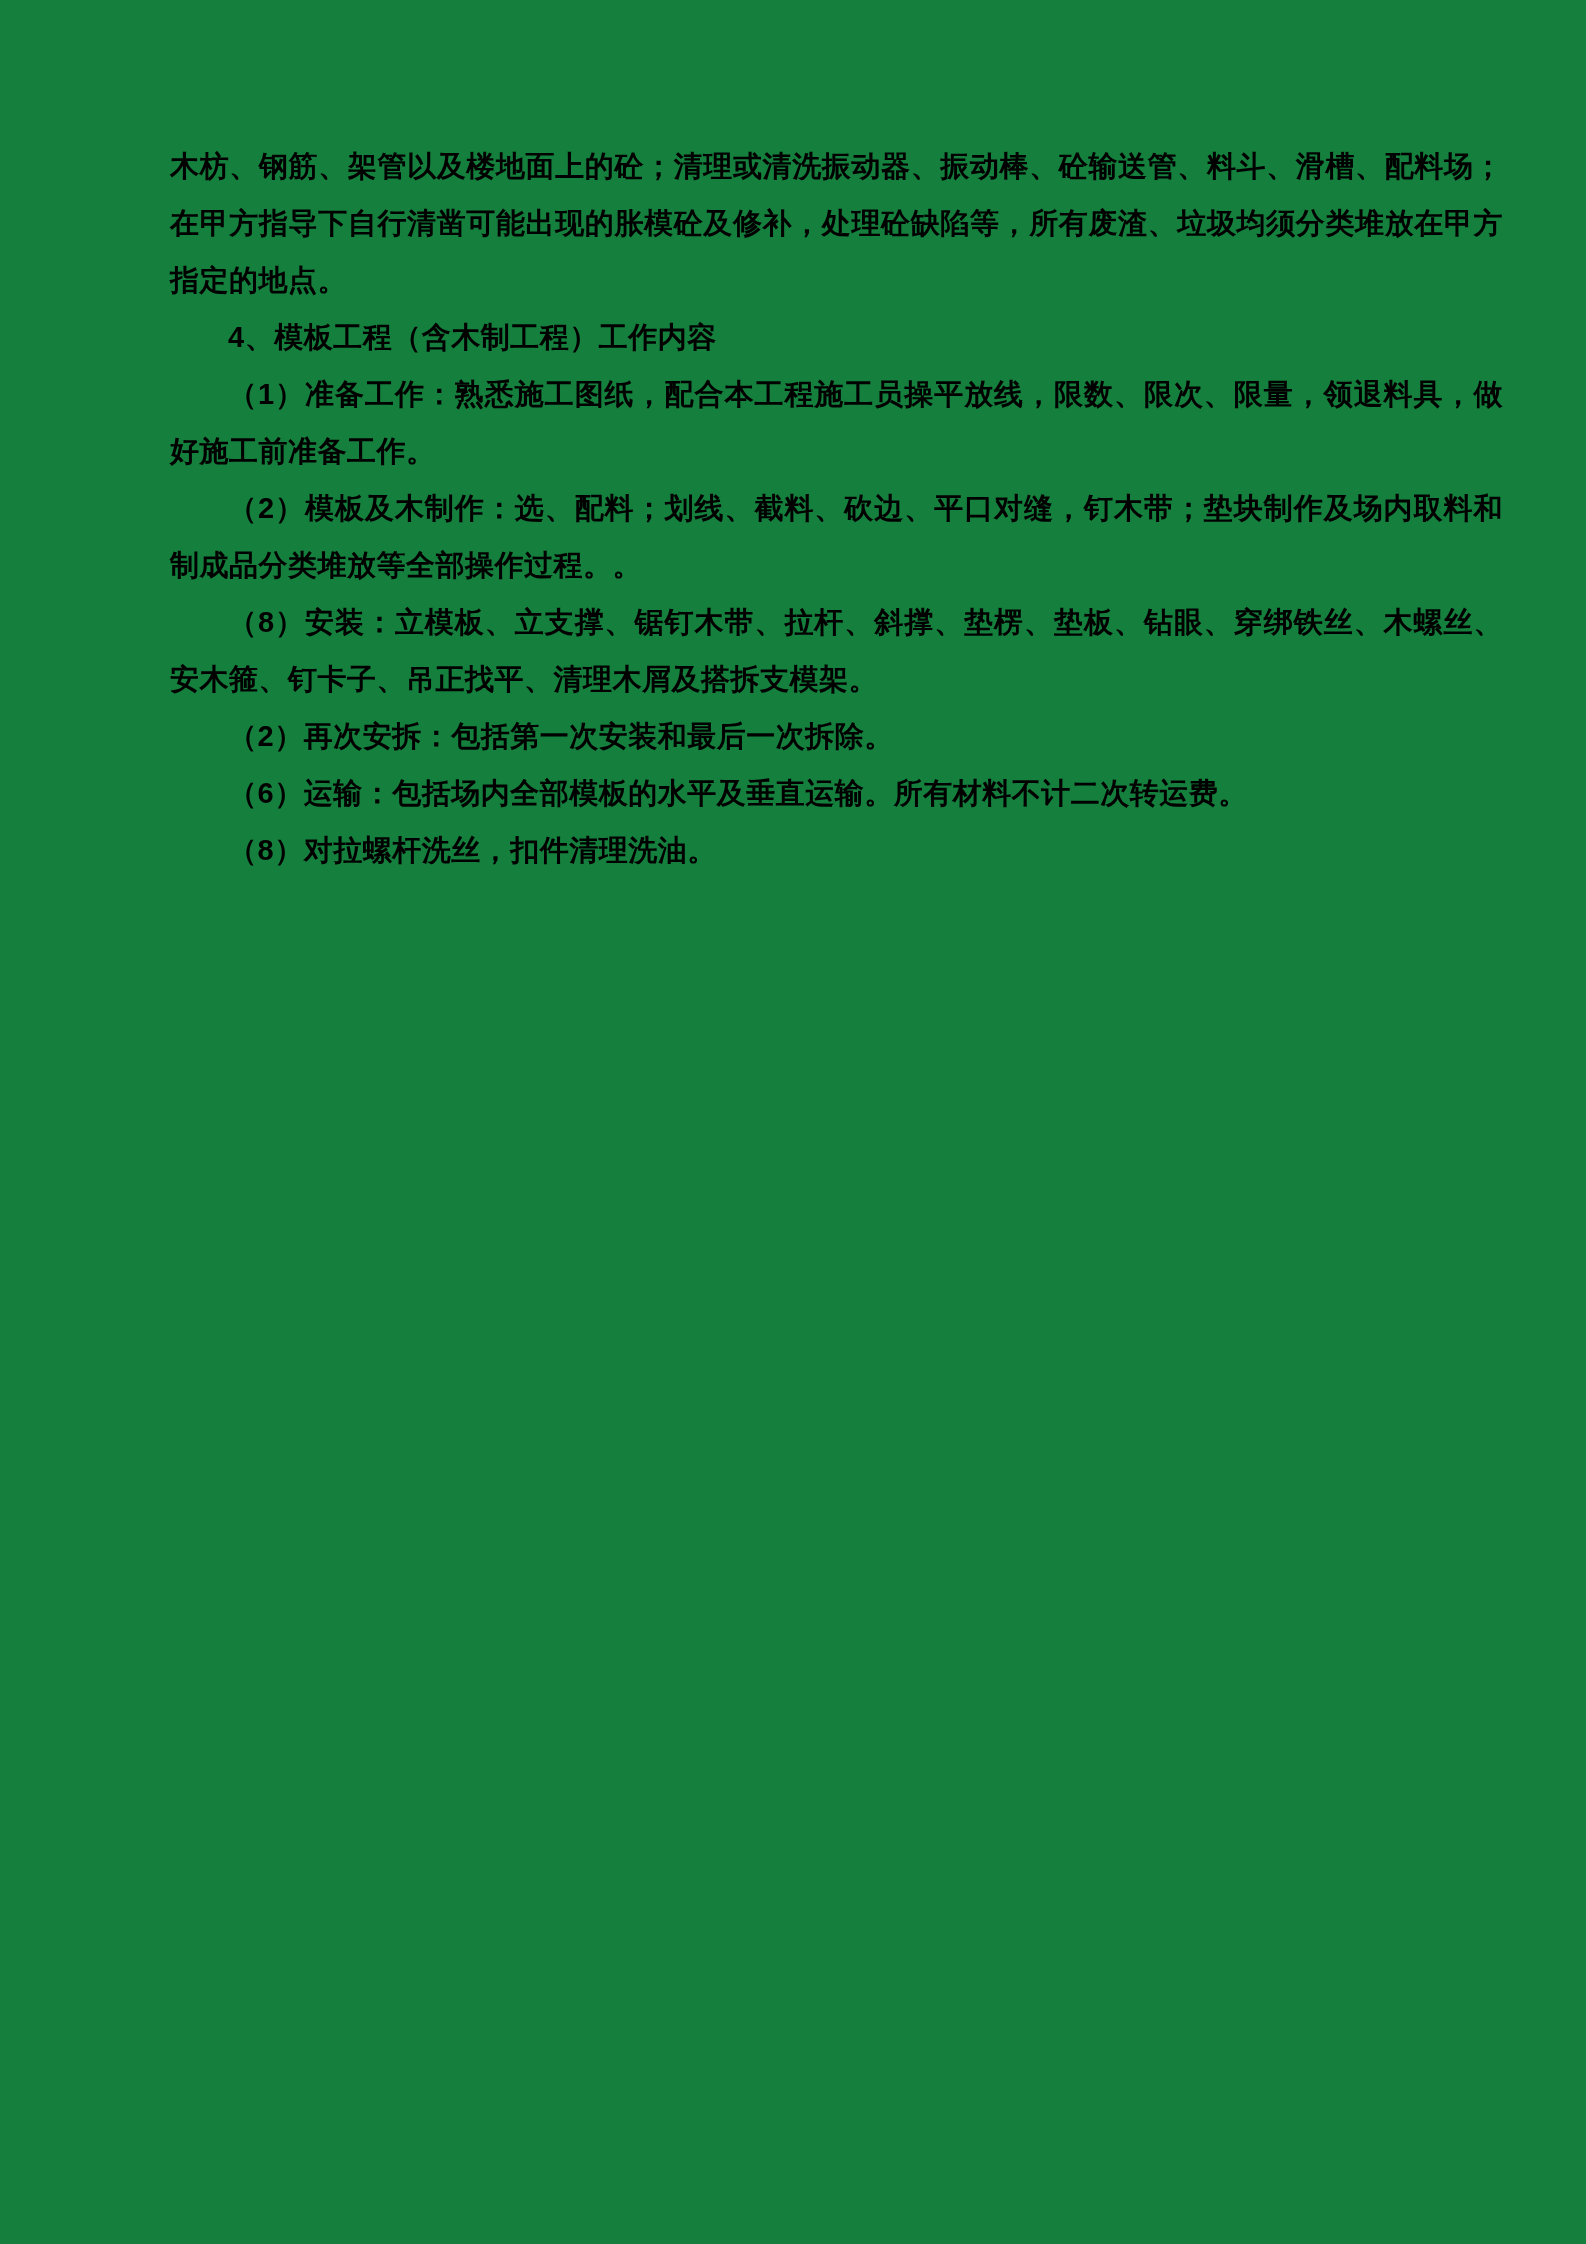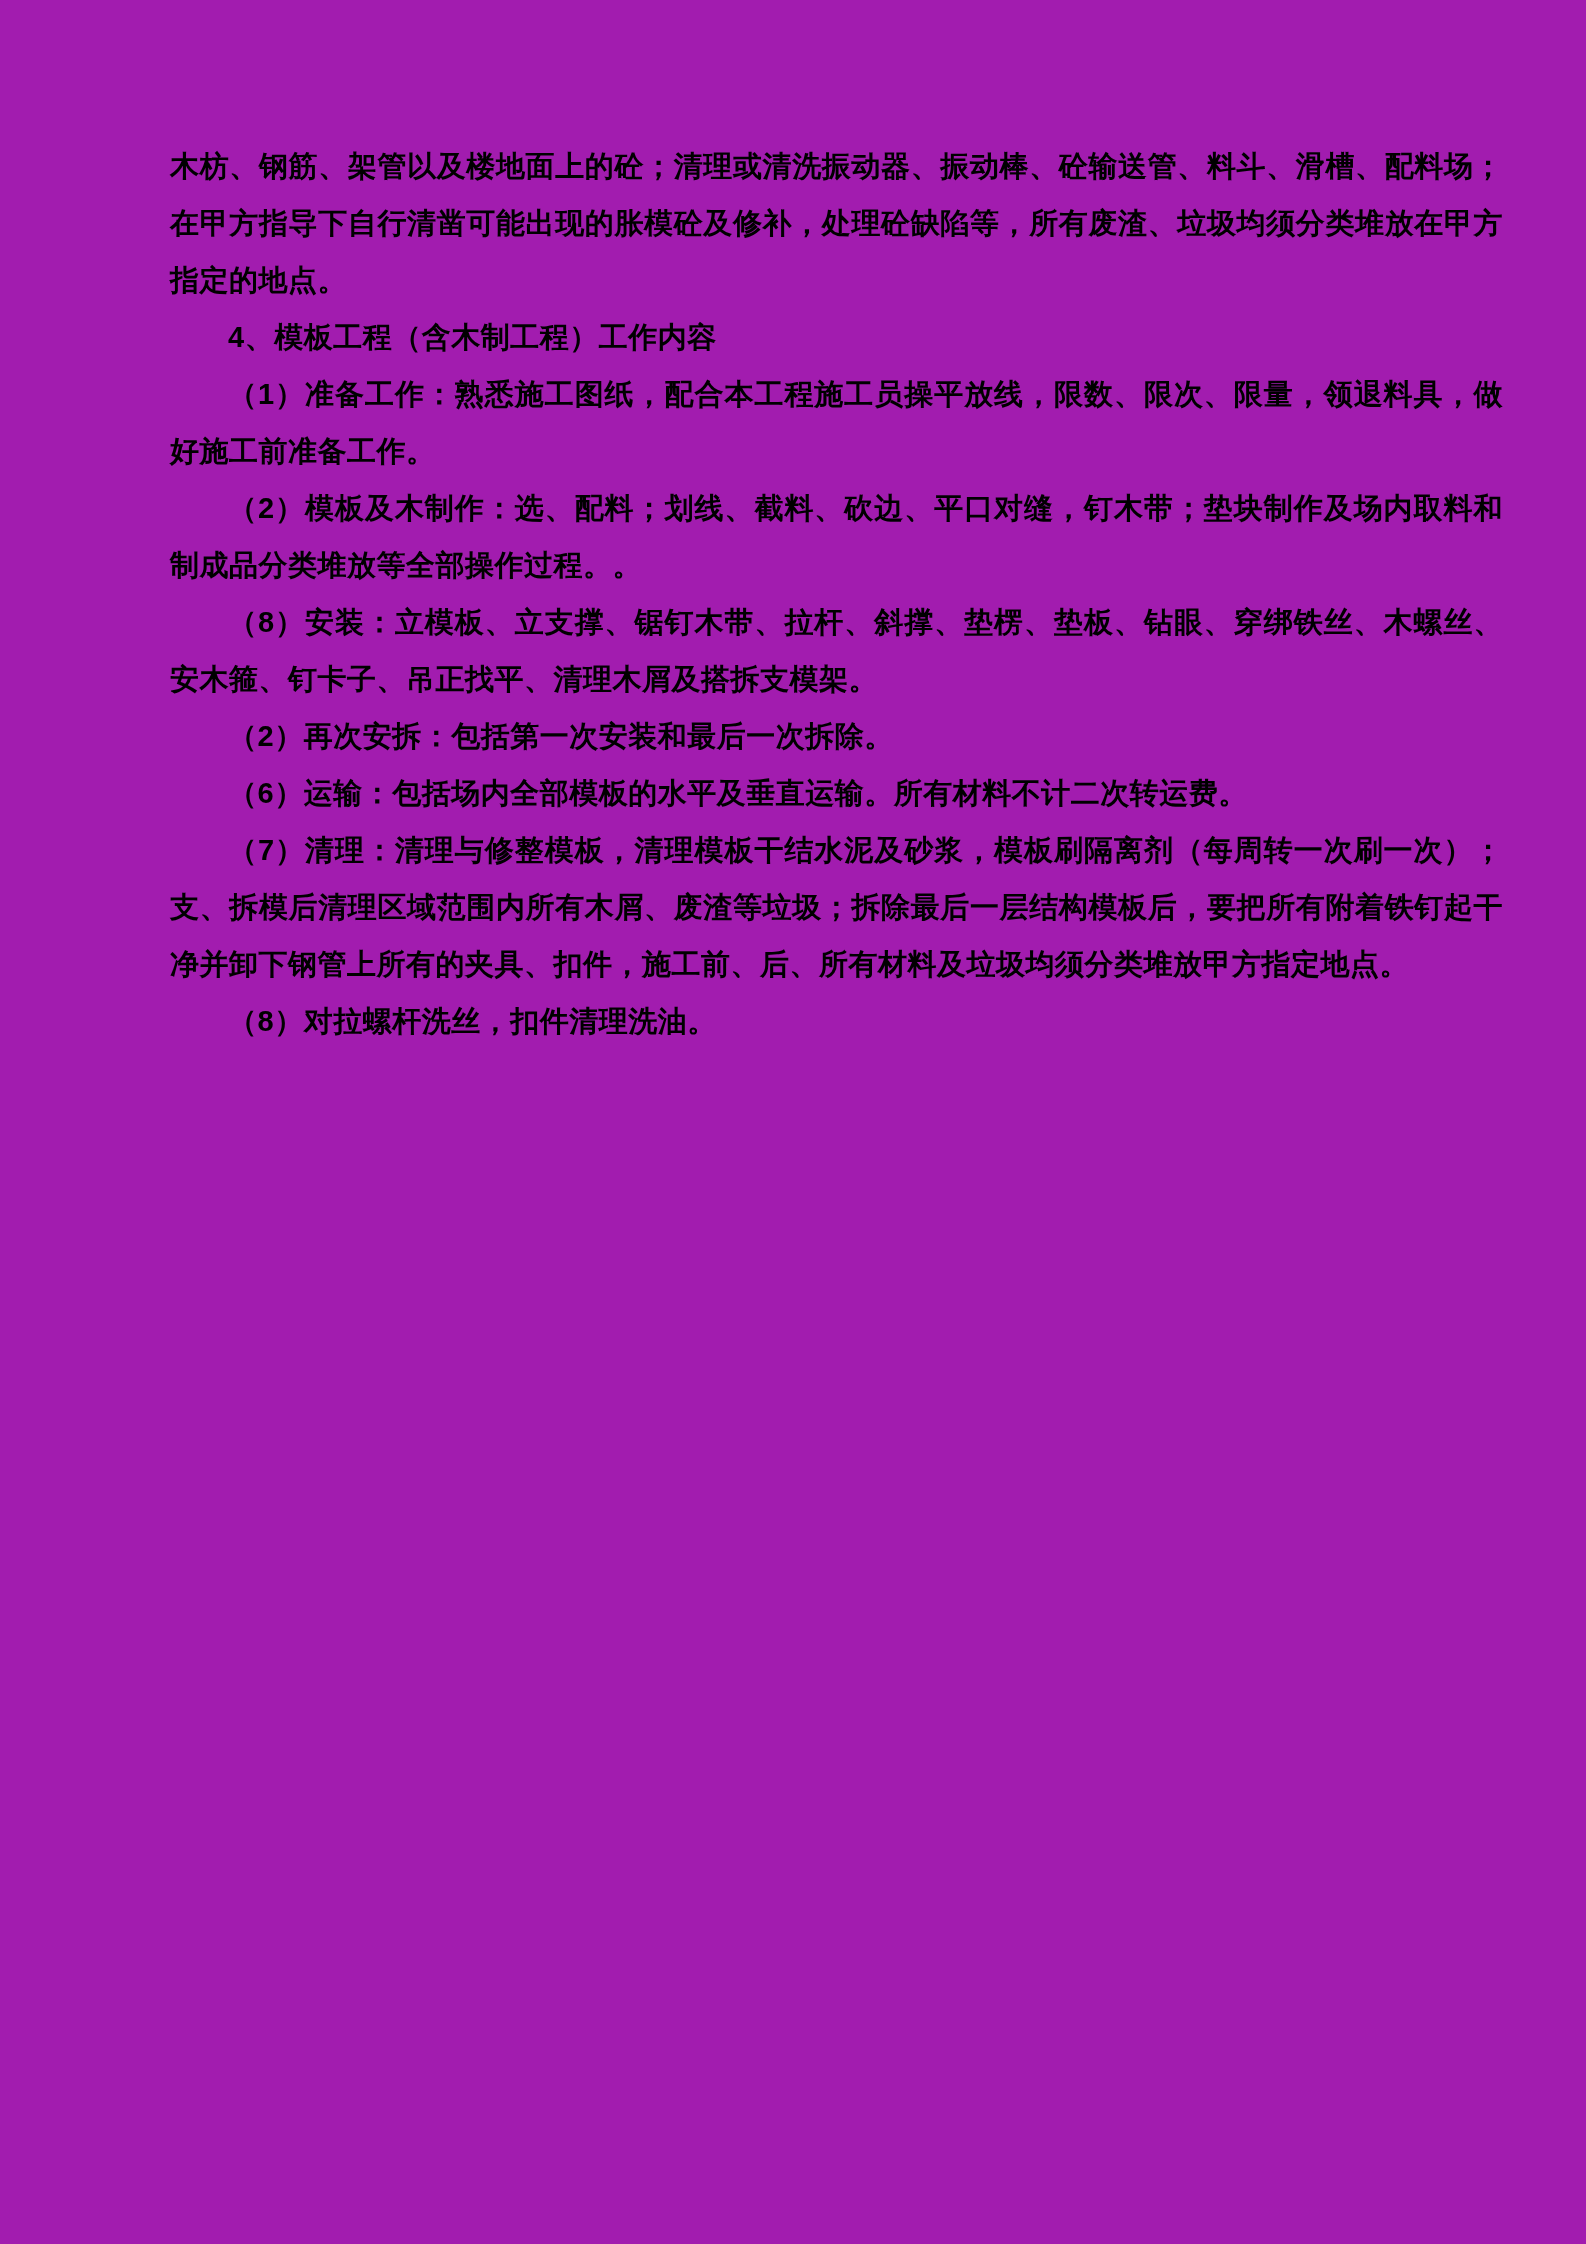--- a/index.html
+++ b/index.html
@@ -5,21 +5,21 @@
   html, body {
     margin: 0;
     padding: 0;
     background: #ffffff;
   }
   .page {
     position: relative;
     width: 1586px;
     height: 2244px;
     margin: 0 auto;
-    background: #a21caf;
+    background: #15803d;
     box-sizing: border-box;
     padding: 138px 83px 100px 170px;
     overflow: hidden;
     font-family: "Liberation Sans", "DejaVu Sans", sans-serif;
     color: #000000;
   }
   .doc-body p {
     margin: 0;
     padding: 0;
     font-size: 29px;
@@ -39,16 +39,15 @@
 
 <div class="page">
   <div class="doc-body">
     <p>木枋、钢筋、架管以及楼地面上的砼；清理或清洗振动器、振动棒、砼输送管、料斗、滑槽、配料场；在甲方指导下自行清凿可能出现的胀模砼及修补，处理砼缺陷等，所有废渣、垃圾均须分类堆放在甲方指定的地点。</p>
     <p class="indent">4、模板工程（含木制工程）工作内容</p>
     <p class="indent">（1）准备工作：熟悉施工图纸，配合本工程施工员操平放线，限数、限次、限量，领退料具，做好施工前准备工作。</p>
     <p class="indent">（2）模板及木制作：选、配料；划线、截料、砍边、平口对缝，钉木带；垫块制作及场内取料和制成品分类堆放等全部操作过程。。</p>
     <p class="indent">（8）安装：立模板、立支撑、锯钉木带、拉杆、斜撑、垫楞、垫板、钻眼、穿绑铁丝、木螺丝、安木箍、钉卡子、吊正找平、清理木屑及搭拆支模架。</p>
     <p class="indent">（2）再次安拆：包括第一次安装和最后一次拆除。</p>
     <p class="indent">（6）运输：包括场内全部模板的水平及垂直运输。所有材料不计二次转运费。</p>
-    <p class="indent">（7）清理：清理与修整模板，清理模板干结水泥及砂浆，模板刷隔离剂（每周转一次刷一次）；支、拆模后清理区域范围内所有木屑、废渣等垃圾；拆除最后一层结构模板后，要把所有附着铁钉起干净并卸下钢管上所有的夹具、扣件，施工前、后、所有材料及垃圾均须分类堆放甲方指定地点。</p>
     <p class="indent">（8）对拉螺杆洗丝，扣件清理洗油。</p>
   </div>
 </div>
 
 </body></html>

